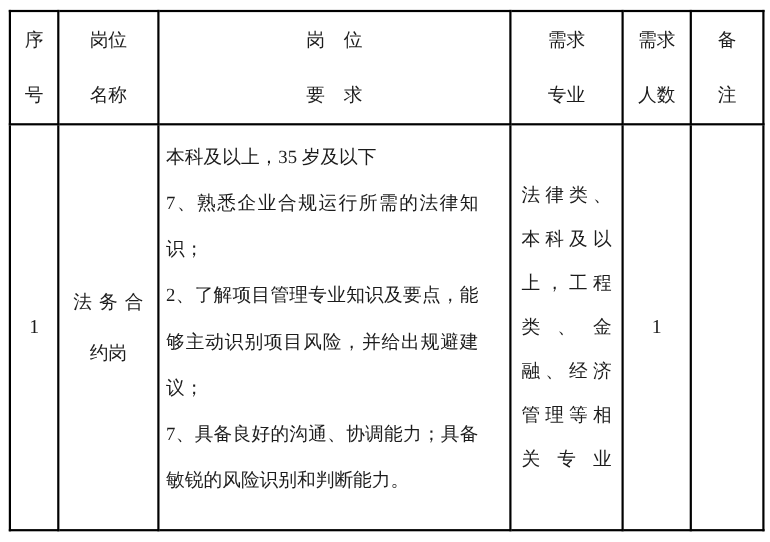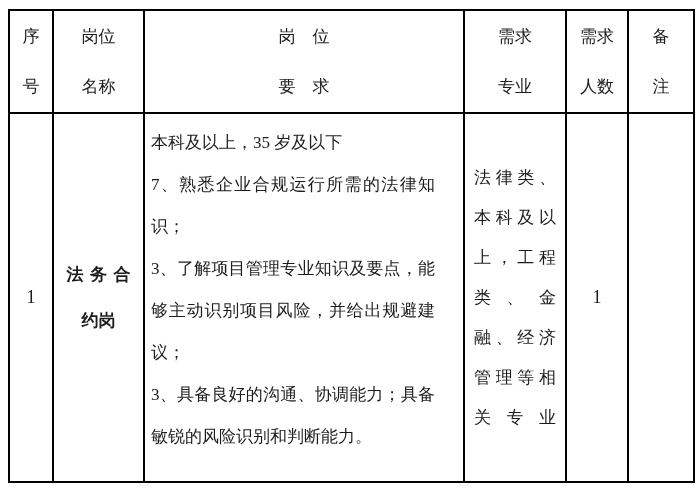--- a/index.html
+++ b/index.html
@@ -38,21 +38,20 @@
     text-align:justify;
     text-justify:inter-ideograph;
   }
   
   .posbox{
     width:64px;margin:0 auto;
     line-height:46px;
     text-align:justify;
     text-align-last:center;
     text-justify:inter-ideograph;
-    font-weight:bold;
   }
   
   .majorbox{
     width:82px;margin:0 auto;
     line-height:40px;
     text-align:justify;
     text-align-last:justify;
     text-justify:inter-ideograph;
   }
   td.c-seq,td.c-count{font-size:18px;}
@@ -98,22 +97,22 @@
     </tr>
     <tr class="brow">
       <td class="c-seq">1</td>
       <td class="c-pos">
         <div class="posbox">法务合约岗</div>
       </td>
       <td class="c-req">
         <div class="reqbox">
           <p>本科及以上，35 岁及以下</p>
           <p>7、熟悉企业合规运行所需的法律知识；</p>
-          <p>3、了解项目管理专业知识及要点，能够主动识别项目风险，并给出规避建议；</p>
-          <p>3、具备良好的沟通、协调能力；具备敏锐的风险识别和判断能力。</p>
+          <p>2、了解项目管理专业知识及要点，能够主动识别项目风险，并给出规避建议；</p>
+          <p>7、具备良好的沟通、协调能力；具备敏锐的风险识别和判断能力。</p>
         </div>
       </td>
       <td class="c-major">
         <div class="majorbox">法律类、本科及以上，工程类、金融、经济管理等相关专业</div>
       </td>
       <td class="c-count">1</td>
       <td class="c-remarks"></td>
     </tr>
   </tbody>
 </table>

